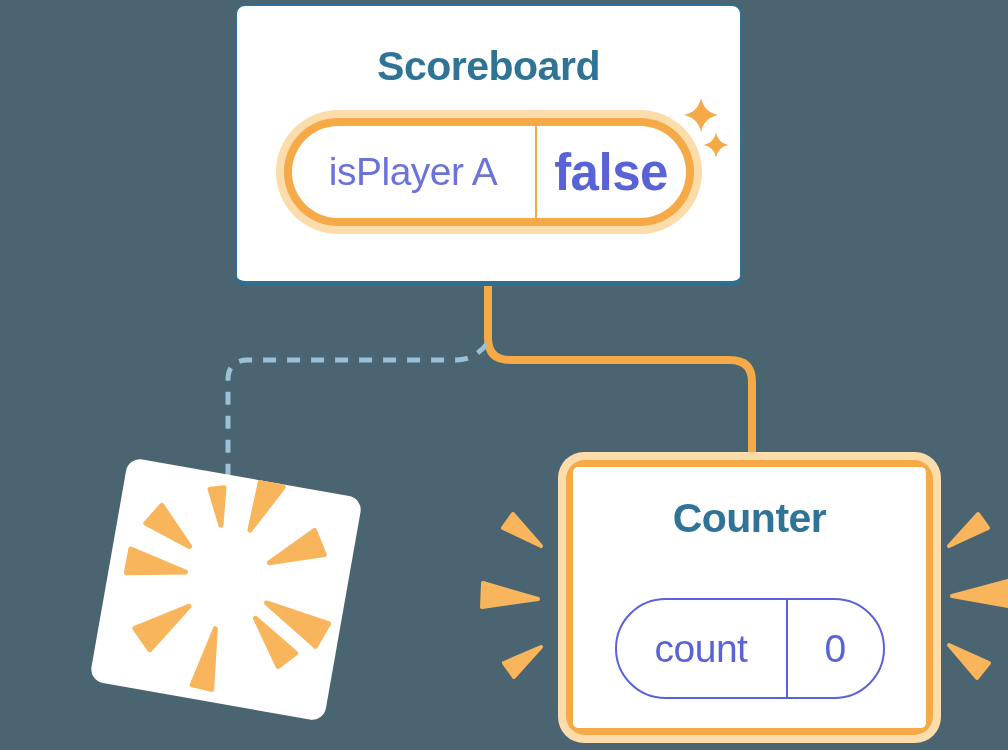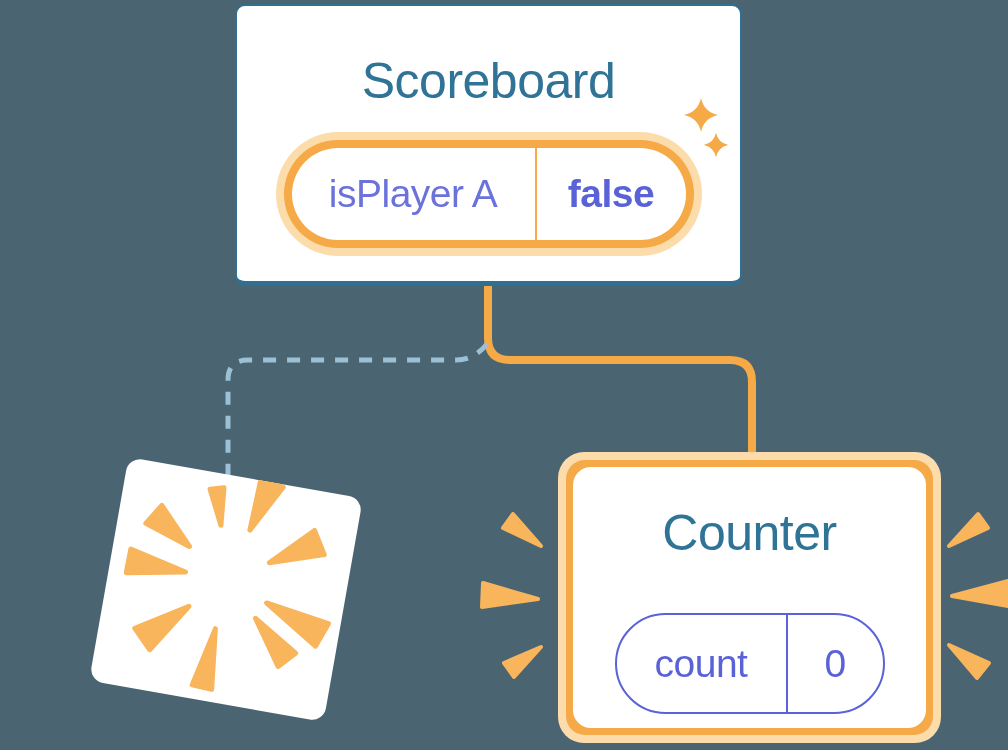--- a/index.html
+++ b/index.html
@@ -17,58 +17,57 @@
   
   .scoreboard-card{
     position:absolute;left:235px;top:4px;width:507px;height:282px;
     background:var(--white);
     border:2px solid var(--card-border);border-bottom-width:5px;
     border-radius:10px;z-index:2;
     display:flex;flex-direction:column;align-items:center;
     padding-top:33px;
   }
   .node-title{
-    font-size:50px;font-weight:400;letter-spacing:-.5px;color:var(--title);
+    font-size:41px;font-weight:700;letter-spacing:-.5px;color:var(--title);
     line-height:54px;
-    margin-top:15px;
   }
-  .scoreboard-card .state-pill{margin-top:24px;}
+  .scoreboard-card .state-pill{margin-top:17px;}
 
   
   .state-pill{
     width:426px;height:124px;border-radius:62px;
     background:var(--orange-glow);padding:8px;
   }
   .state-pill .pill-orange{
     width:100%;height:100%;border-radius:54px;background:var(--orange);padding:8px;
   }
   .state-pill .pill-white{
     width:100%;height:100%;border-radius:46px;background:var(--white);
     display:flex;align-items:stretch;overflow:hidden;
   }
   .state-pill .pill-key{
     width:245px;display:flex;align-items:center;justify-content:center;
     border-right:2px solid var(--orange);
     font-size:39px;color:var(--indigo-soft);letter-spacing:-.5px;
   }
   .state-pill .pill-value{
     flex:1;display:flex;align-items:center;justify-content:center;
-    font-size:39px;font-weight:700;color:var(--indigo);letter-spacing:-.5px;
+    font-size:51px;font-weight:700;color:var(--indigo);letter-spacing:-.5px;
   }
 
   
   .counter-card{
     position:absolute;left:558px;top:452px;width:383px;height:291px;
     background:var(--orange-glow);border-radius:26px;padding:8px;z-index:2;
   }
   .counter-card .card-orange{
     width:100%;height:100%;border-radius:19px;background:var(--orange);padding:7px;
   }
   .counter-card .card-white{
-    width:100%;height:100%;border-radius:18px;background:var(--white);
+    width:100%;height:100%;border-radius:5px;background:var(--white);
     display:flex;flex-direction:column;align-items:center;padding-top:24px;
   }
   .count-pill{
     margin-top:53px;width:270px;height:101px;border-radius:51px;
     border:2px solid var(--indigo);background:var(--white);
     display:flex;align-items:stretch;overflow:hidden;
   }
   .count-pill .pill-key{
     width:171px;display:flex;align-items:center;justify-content:center;
     border-right:2px solid var(--indigo);

